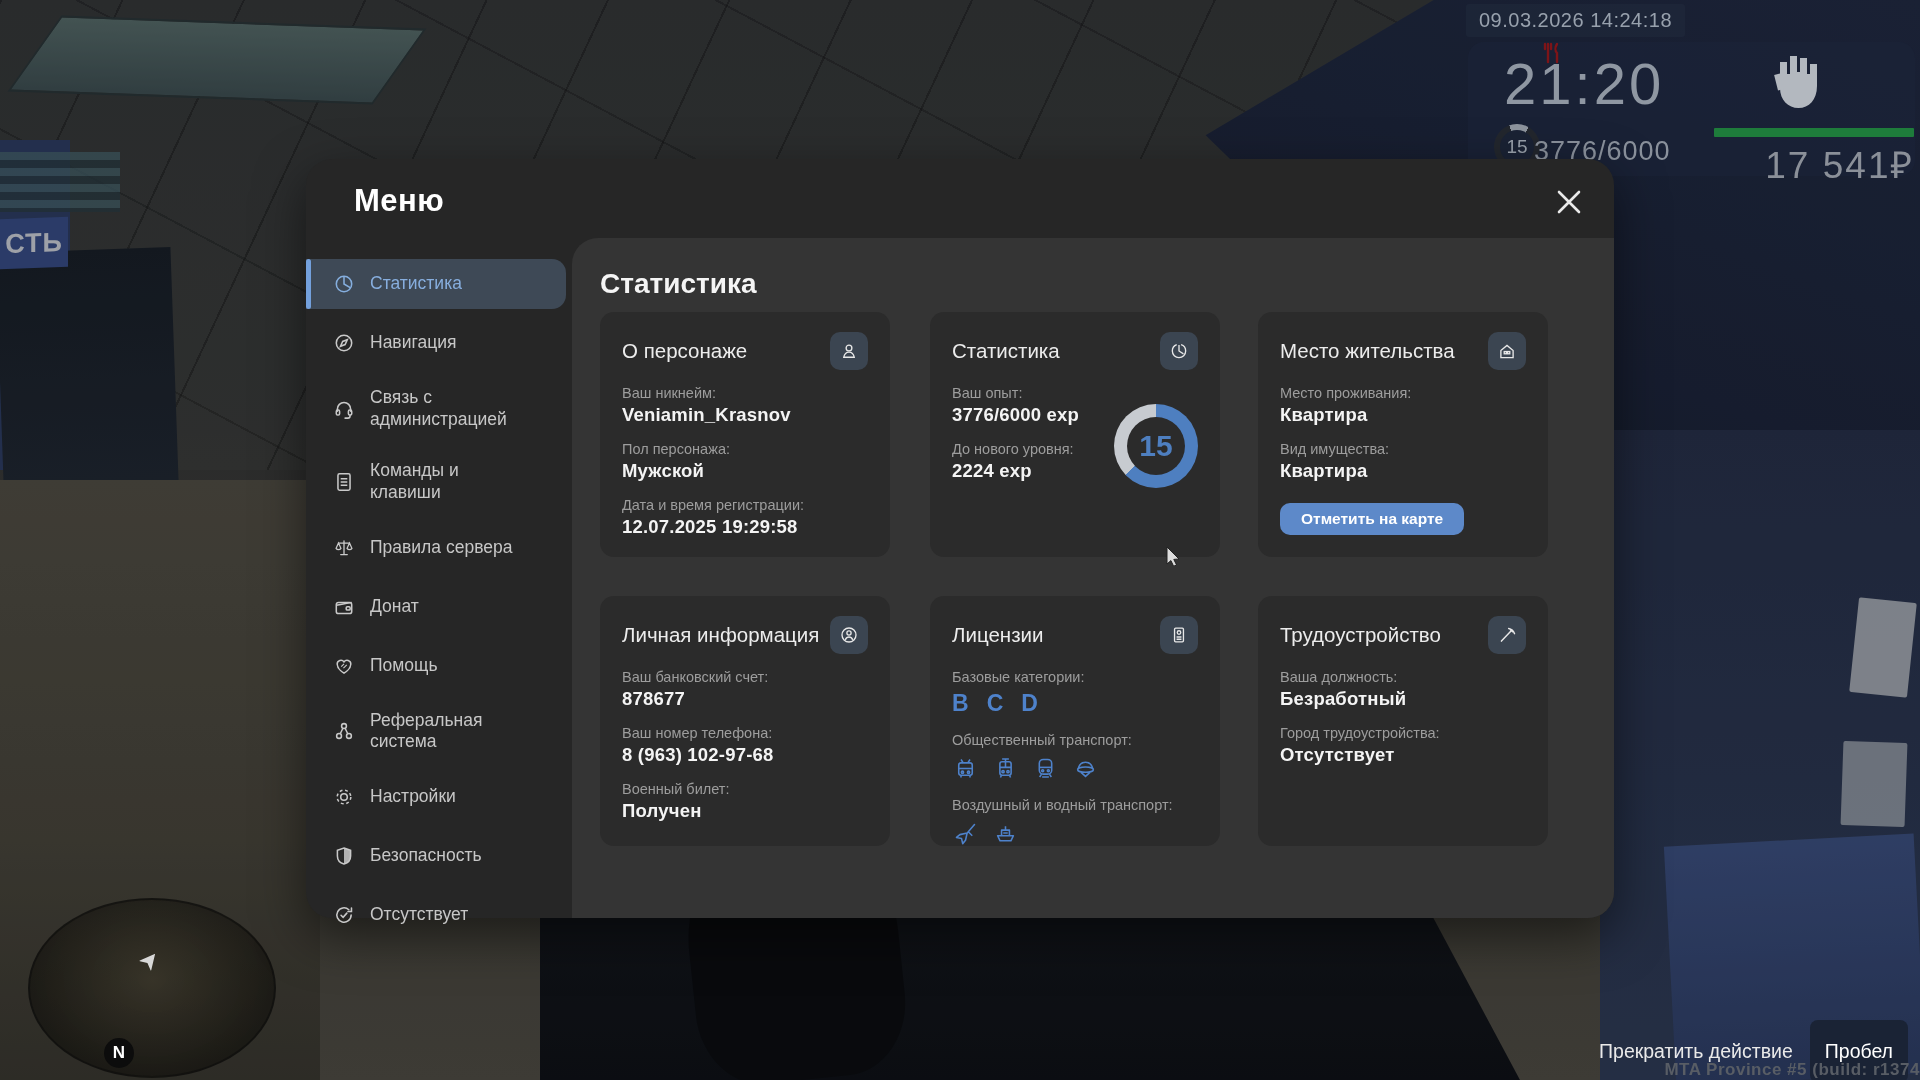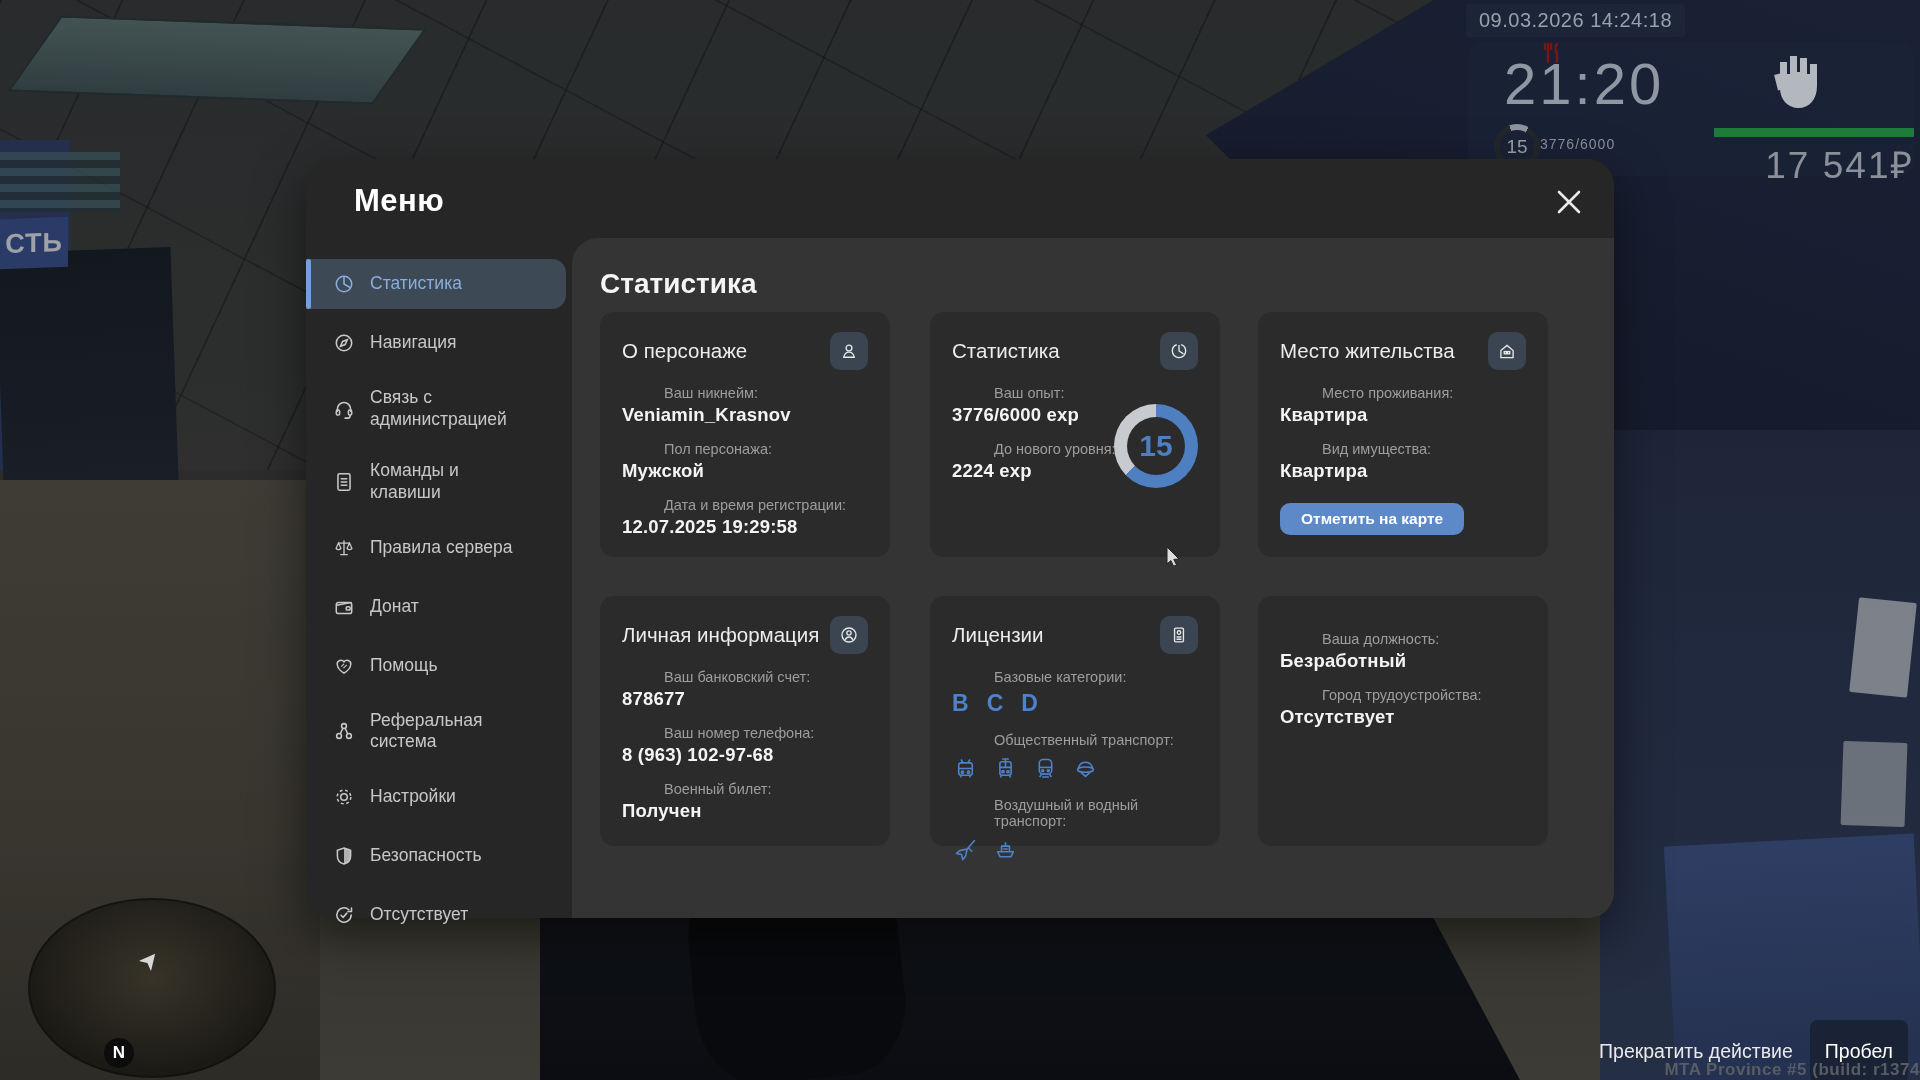--- a/index.html
+++ b/index.html
@@ -43,21 +43,21 @@
     color:#98a1ad;font-size:20px;letter-spacing:.5px;border-radius:3px;}
   #hud-panel{left:1468px;top:42px;width:447px;height:134px;background:rgba(26,35,55,.72);
     border-radius:16px;}
   #hud-time{left:36px;top:8px;font-size:58px;color:#8f97a2;letter-spacing:3px;}
   #hud-hunger{left:72px;top:0px;}
   #hud-ring{left:26px;top:82px;width:46px;height:46px;border-radius:50%;
     background:conic-gradient(from -20deg,#8d949d 0 14%,#22262d 14% 100%);
     display:flex;align-items:center;justify-content:center;}
   #hud-ring-inner{width:34px;height:34px;border-radius:50%;background:rgba(26,34,52,1);
     display:flex;align-items:center;justify-content:center;color:#99a1ab;font-size:19px;}
-  #hud-exp{left:72px;top:94px;font-size:14px;color:#8a919c;letter-spacing:1px;}
+  #hud-exp{left:66px;top:94px;font-size:27px;color:#8a919c;letter-spacing:1px;}
   #hud-fist{left:298px;top:6px;}
   #hud-moneybar{left:246px;top:86px;width:200px;height:9px;background:#1e7c3b;border-radius:1px;}
   #hud-money{left:210px;top:96px;width:236px;text-align:right;font-size:37px;color:#8b9099;letter-spacing:2px;}
 
   
   #menu-panel{left:306px;top:159px;width:1308px;height:759px;background:#262626;
     border-radius:26px;box-shadow:0 18px 50px rgba(0,0,0,.5);}
   #menu-title{left:48px;top:24px;font-size:31px;font-weight:bold;color:#fff;letter-spacing:.5px;text-align:right;}
   #menu-close{left:1246px;top:26px;width:34px;height:34px;cursor:pointer;}
   #content{left:266px;top:79px;width:1042px;height:680px;background:#343434;
@@ -75,21 +75,21 @@
   .side-item svg{flex:0 0 auto;}
 
   
   .card{background:#2b2b2b;border-radius:14px;padding:20px 22px;box-sizing:border-box;
     width:290px;height:245px;}
   .card.tall{height:250px;}
   .card-head{display:flex;justify-content:space-between;align-items:flex-start;}
   .card-title{font-size:20.5px;color:#ececec;margin-top:7px;}
   .badge{width:38px;height:38px;border-radius:10px;background:#3b4551;
     display:flex;align-items:center;justify-content:center;}
-  .f-label{font-size:14.5px;color:#9d9d9d;margin-top:15px;margin-left:42px;}
+  .f-label{font-size:14.5px;color:#9d9d9d;margin-top:15px;}
   .f-value{font-size:18.5px;font-weight:bold;color:#f4f4f4;margin-top:3px;letter-spacing:.2px;}
   #exp-ring{position:absolute;right:22px;top:92px;width:84px;height:84px;border-radius:50%;
     display:flex;align-items:center;justify-content:center;}
   #exp-ring-inner{width:58px;height:58px;border-radius:50%;background:#2b2b2b;
     display:flex;align-items:center;justify-content:center;color:#4e7fc0;font-size:30px;font-weight:bold;}
   .map-btn{position:absolute;left:22px;bottom:22px;background:#5d89c9;color:#fff;border:none;
     border-radius:10px;padding:7px 21px;font-size:15.5px;font-weight:bold;cursor:pointer;
     font-family:"Liberation Sans",sans-serif;}
   .cats{display:flex;gap:18px;margin-top:5px;}
   .cats span{color:#4e82cb;font-weight:bold;font-size:23px;}
@@ -438,20 +438,32 @@
           <svg width="27" height="27" viewBox="0 0 24 24">
               <g fill="none" stroke="#4e82cb" stroke-width="1.4" stroke-linejoin="round">
                 <path d="M5 14h14l-2.2 4.5H7.2z"></path>
                 <path d="M8.5 14V9h7v5M12 9V5.5M10 11.5h4"></path>
               </g>
             </svg>
         </div>
       </div>
 
       <div class="card tall abs" style="left:686px;top:358px;">
+        <div class="card-head">
+          <div class="card-title">Трудоустройство</div>
+          <div class="badge">
+            <svg width="20" height="20" viewBox="0 0 18 18">
+                <g fill="none" stroke="#e8e8e8" stroke-width="1.3" stroke-linecap="round">
+                  <path d="M4 14.5L13 5"></path>
+                  <path d="M10.5 3.2c2.4.4 4.3 2 5.3 4.6"></path>
+                  <path d="M12 4.2l2 1.8"></path>
+                </g>
+              </svg>
+          </div>
+        </div>
         <div class="f-label">Ваша должность:</div>
         <div class="f-value">Безработный</div>
         <div class="f-label">Город трудоустройства:</div>
         <div class="f-value">Отсутствует</div>
       </div>
     </div>
   </div>
 
   <div id="cursor" class="abs">
     <svg width="18" height="20" viewBox="0 0 18 20">

